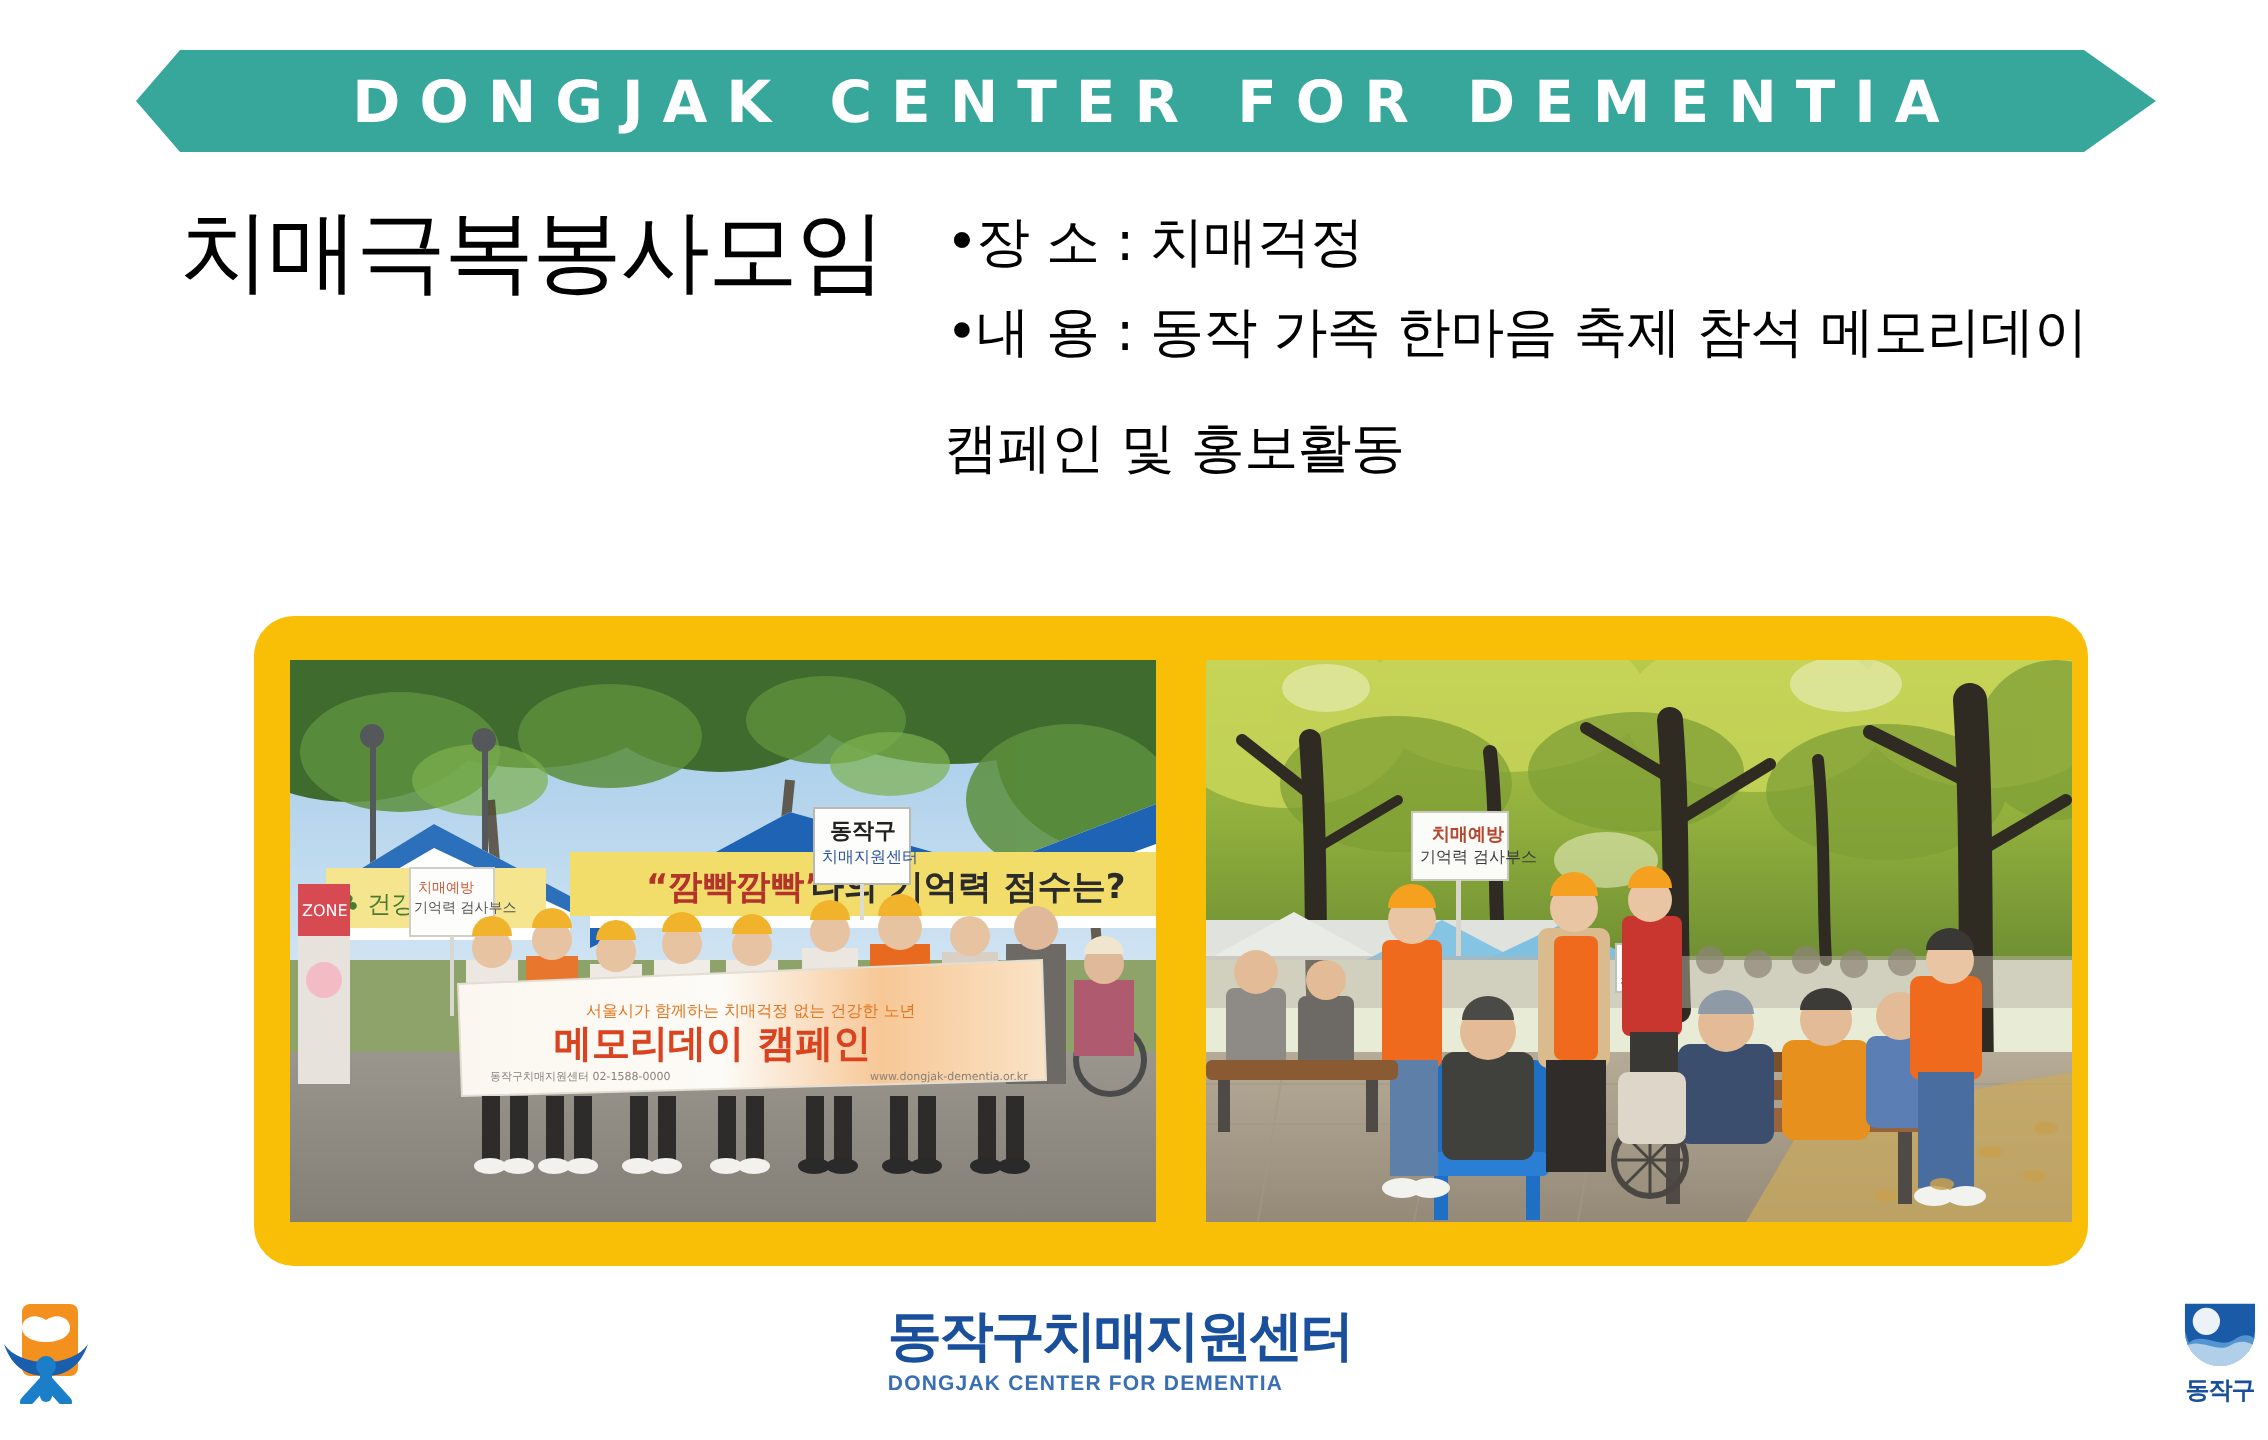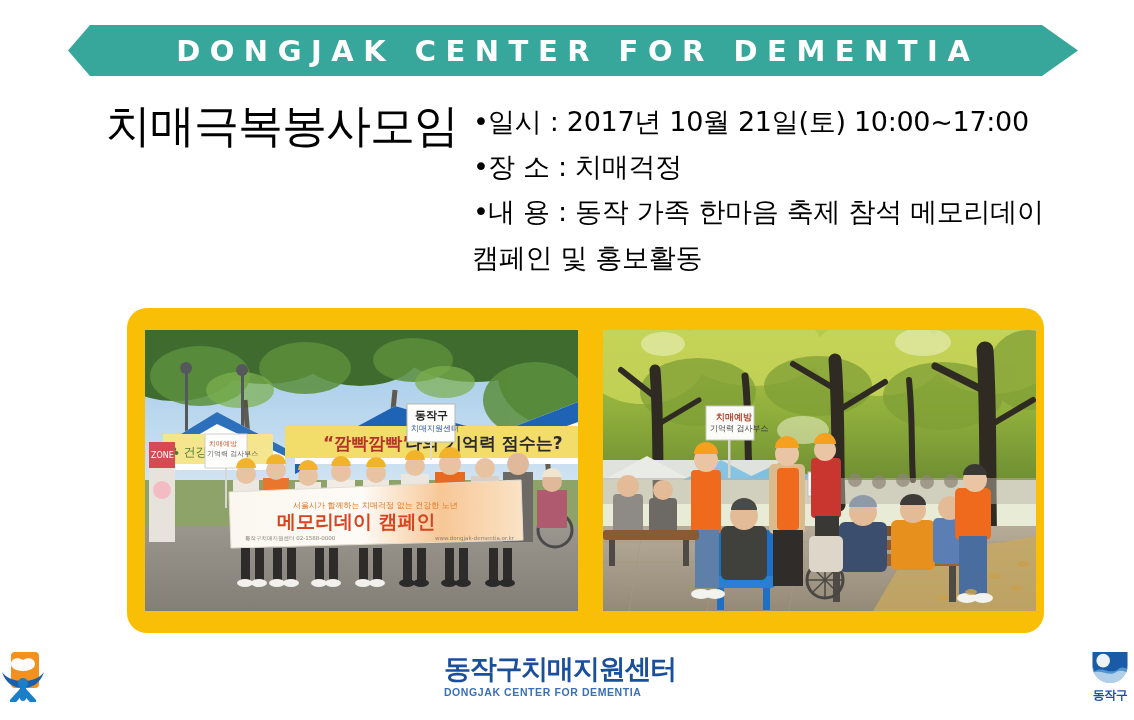--- a/index.html
+++ b/index.html
@@ -41,21 +41,21 @@
     font-weight: bold;
     letter-spacing: 9.5px;
     text-indent: 9.5px;
     white-space: nowrap;
     font-family: "DejaVu Sans", "Liberation Sans", sans-serif;
   }
 
   
   #title-block {
     position: absolute;
-    left: 72px;
+    left: 56px;
     top: 96px;
     width: 420px;
     text-align: center;
     color: #000000;
     font-size: 45px;
     line-height: 1.32;
     letter-spacing: -1px;
     font-family: "DejaVu Sans", "Liberation Sans", sans-serif;
   }
   #title-block .title-line-1 { display: block; white-space: nowrap; }
@@ -81,21 +81,21 @@
   }
   #details-block .detail-row .bullet-dot {
     position: absolute;
     left: 1px;
     top: 0;
   }
   #details-block .detail-cont {
     display: block;
     white-space: nowrap;
     padding-left: 0px;
-    margin-top: 2px;
+    margin-top: 13px;
   }
 
   
   #photo-frame {
     position: absolute;
     left: 127px;
     top: 308px;
     width: 917px;
     height: 325px;
     background: #f9bf07;
@@ -189,21 +189,20 @@
   <div class="banner-text">DONGJAK CENTER FOR DEMENTIA</div>
 </div>
 
 <div id="title-block">
   <span class="title-line-1">치매극복봉사모임</span>
 </div>
 
 <div id="details-block">
   <span class="detail-row">
     <span class="bullet-dot">•</span>
-    <span>일시 : 2017년 10월 21일(토) 10:00~17:00</span>
   </span>
   <span class="detail-row">
     <span class="bullet-dot">•</span>
     <span>장 소 : 치매걱정</span>
   </span>
   <span class="detail-row">
     <span class="bullet-dot">•</span>
     <span>내 용 : 동작 가족 한마음 축제 참석 메모리데이</span>
   </span>
   <span class="detail-cont">캠페인   및 홍보활동</span>

